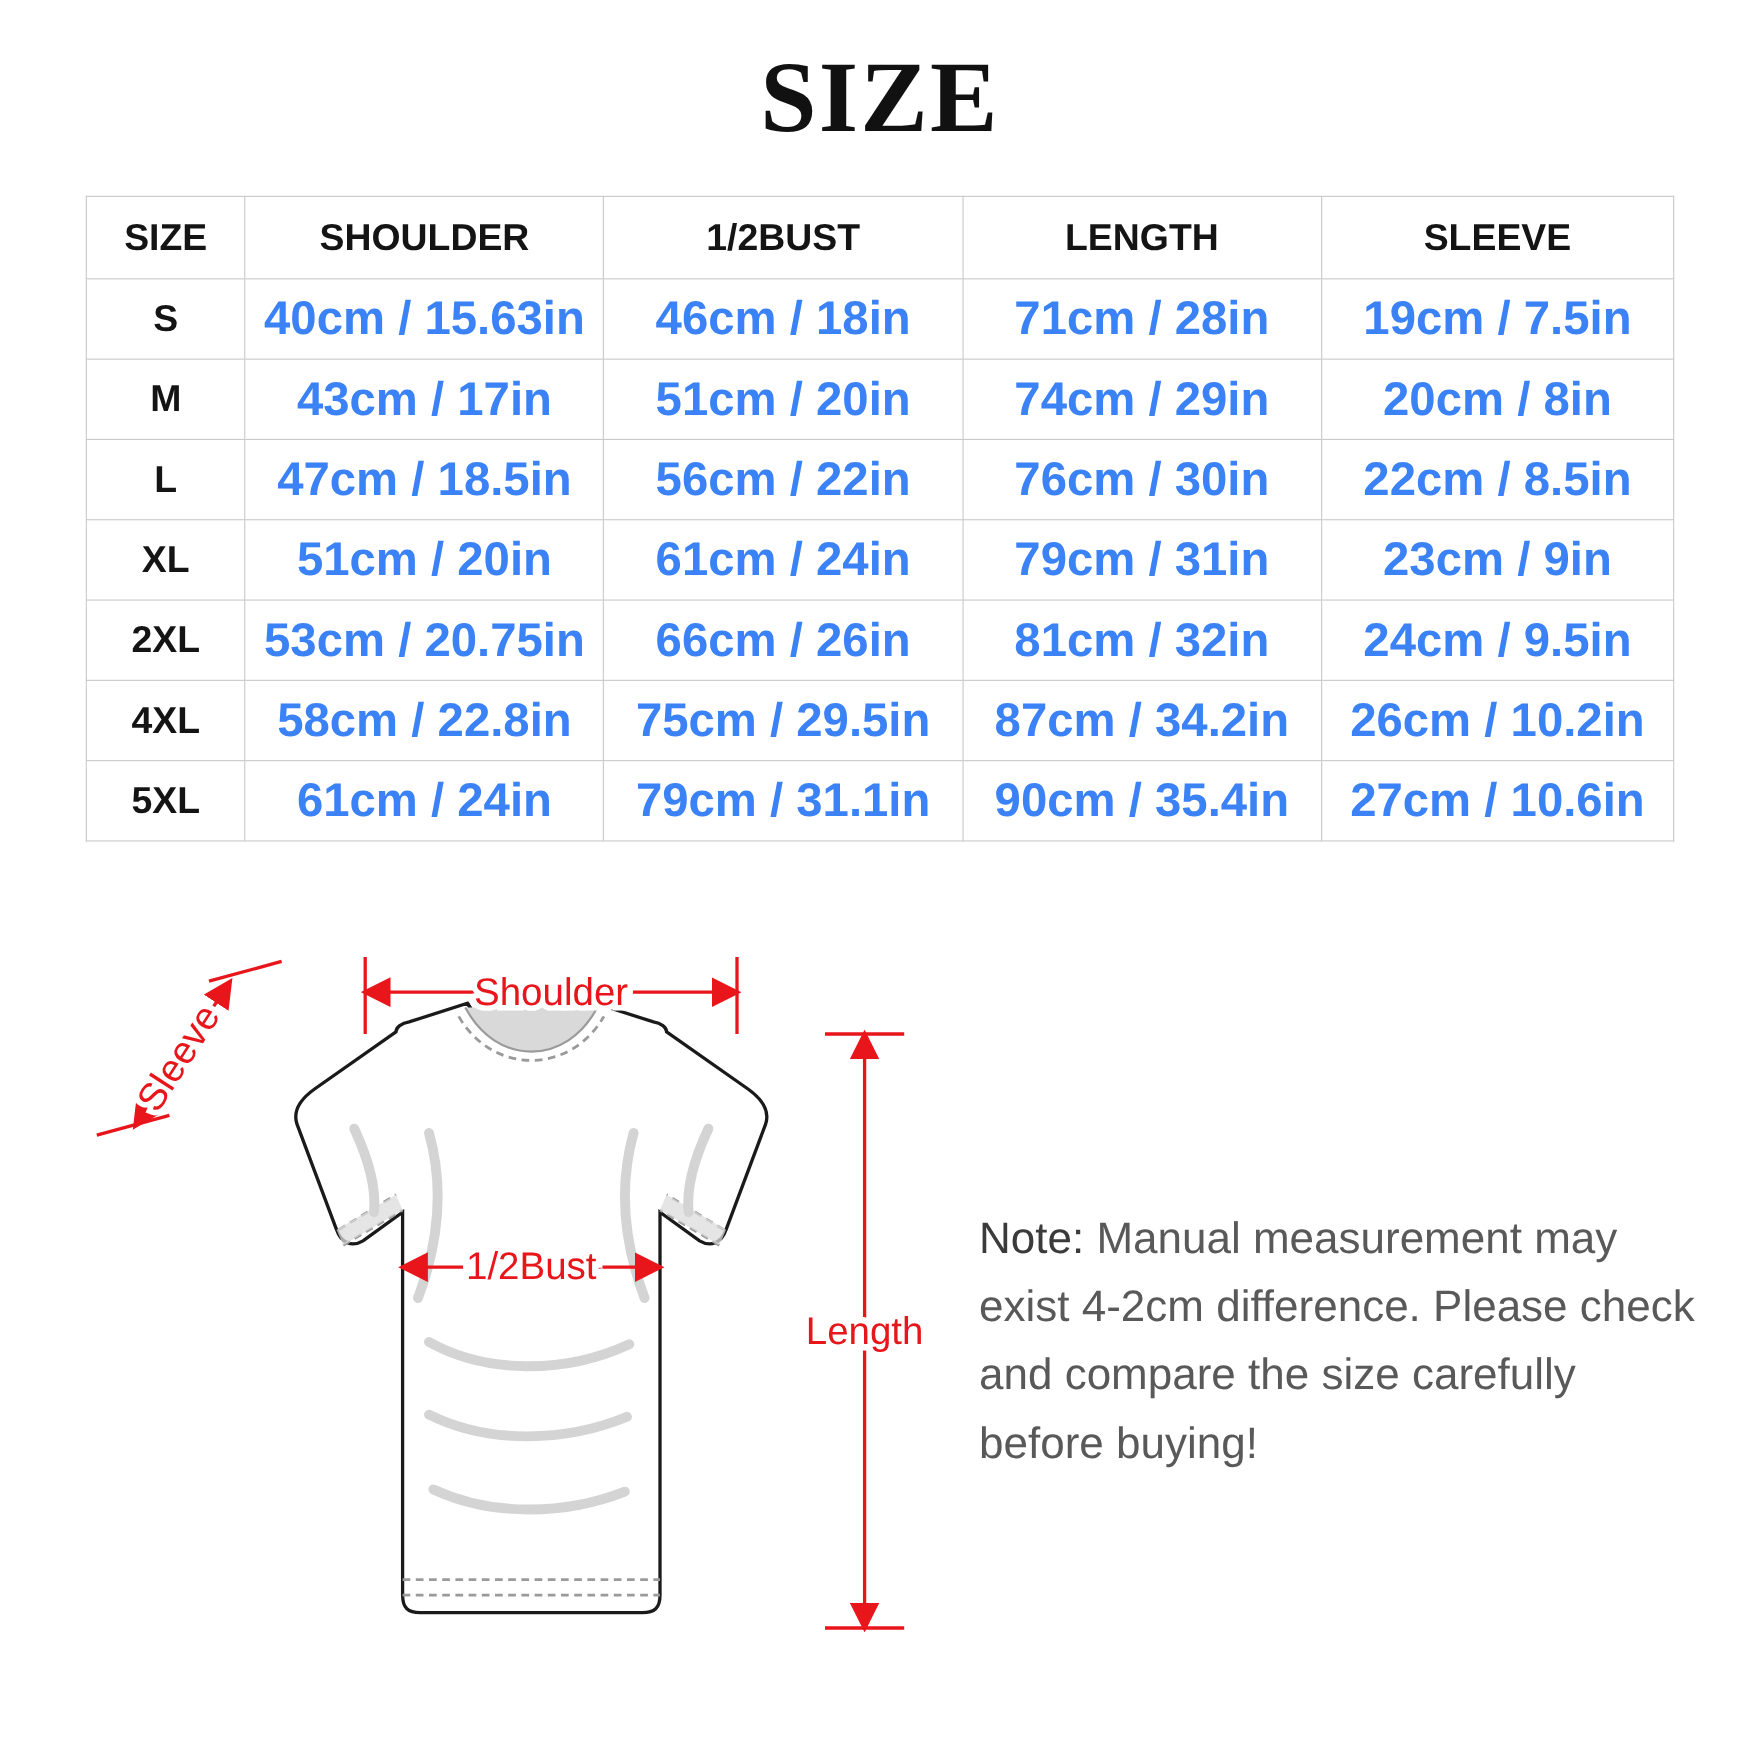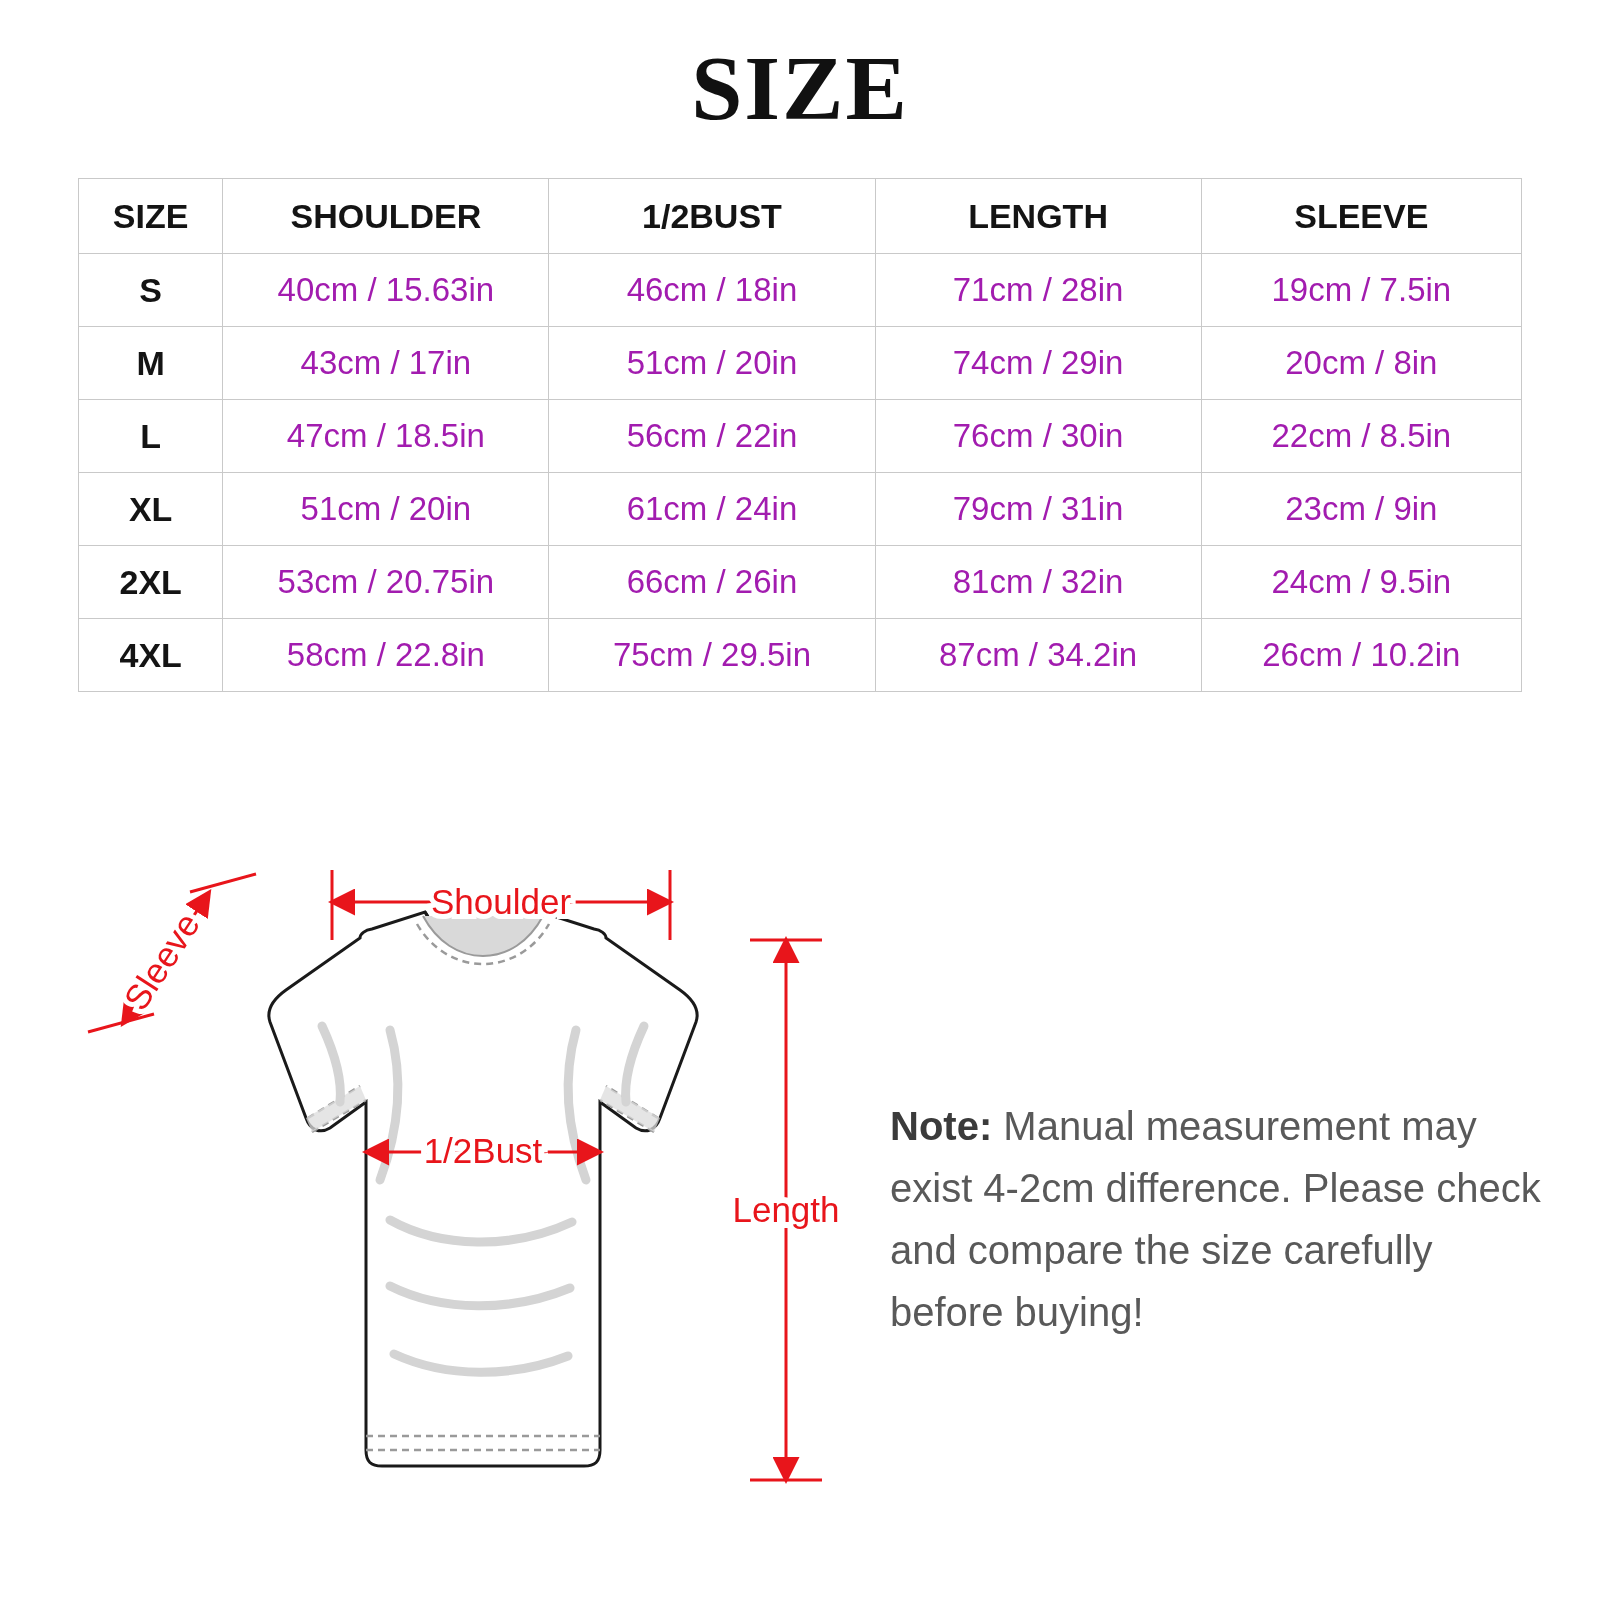--- a/index.html
+++ b/index.html
@@ -41,23 +41,23 @@
     border-collapse: collapse;
     width: 100%;
     table-layout: fixed;
   }
   table.size-table th,
   table.size-table td {
     border: 1px solid #c9c9c9;
     text-align: center;
     height: 70px;
     vertical-align: middle;
-    font-size: 33px;
-    color: #a21caf;
-    font-weight: normal;
+    font-size: 43px;
+    color: #3b82f6;
+    font-weight: bold;
   }
   table.size-table th {
     font-weight: bold;
     color: #141414;
     font-size: 34px;
     height: 72px;
   }
   table.size-table td.size-cell {
     font-weight: bold;
     color: #141414;
@@ -84,21 +84,21 @@
     position: absolute;
     top: 1095px;
     left: 890px;
     width: 660px;
     font-size: 40px;
     line-height: 1.55;
     color: #595959;
   }
   .note b {
     color: #3b3b3b;
-    font-weight: bold;
+    font-weight: normal;
   }
 </style>
 </head>
 <body>
 
 <div class="title">SIZE</div>
 
 <div class="table-wrap">
   <table class="size-table">
     <colgroup>
@@ -152,20 +152,27 @@
         <td>66cm / 26in</td>
         <td>81cm / 32in</td>
         <td>24cm / 9.5in</td>
       </tr>
       <tr>
         <td class="size-cell">4XL</td>
         <td>58cm / 22.8in</td>
         <td>75cm / 29.5in</td>
         <td>87cm / 34.2in</td>
         <td>26cm / 10.2in</td>
+      </tr>
+      <tr>
+        <td class="size-cell">5XL</td>
+        <td>61cm / 24in</td>
+        <td>79cm / 31.1in</td>
+        <td>90cm / 35.4in</td>
+        <td>27cm / 10.6in</td>
       </tr>
     </tbody>
   </table>
 </div>
 
 <div class="illustration">
   <svg width="800" height="720" viewBox="0 0 800 720" xmlns="http://www.w3.org/2000/svg">
     <defs>
       <marker id="arrow" markerWidth="9" markerHeight="9" refX="7" refY="4.5" orient="auto">
         <path d="M0,0 L9,4.5 L0,9 z" fill="#e8151b"></path>

